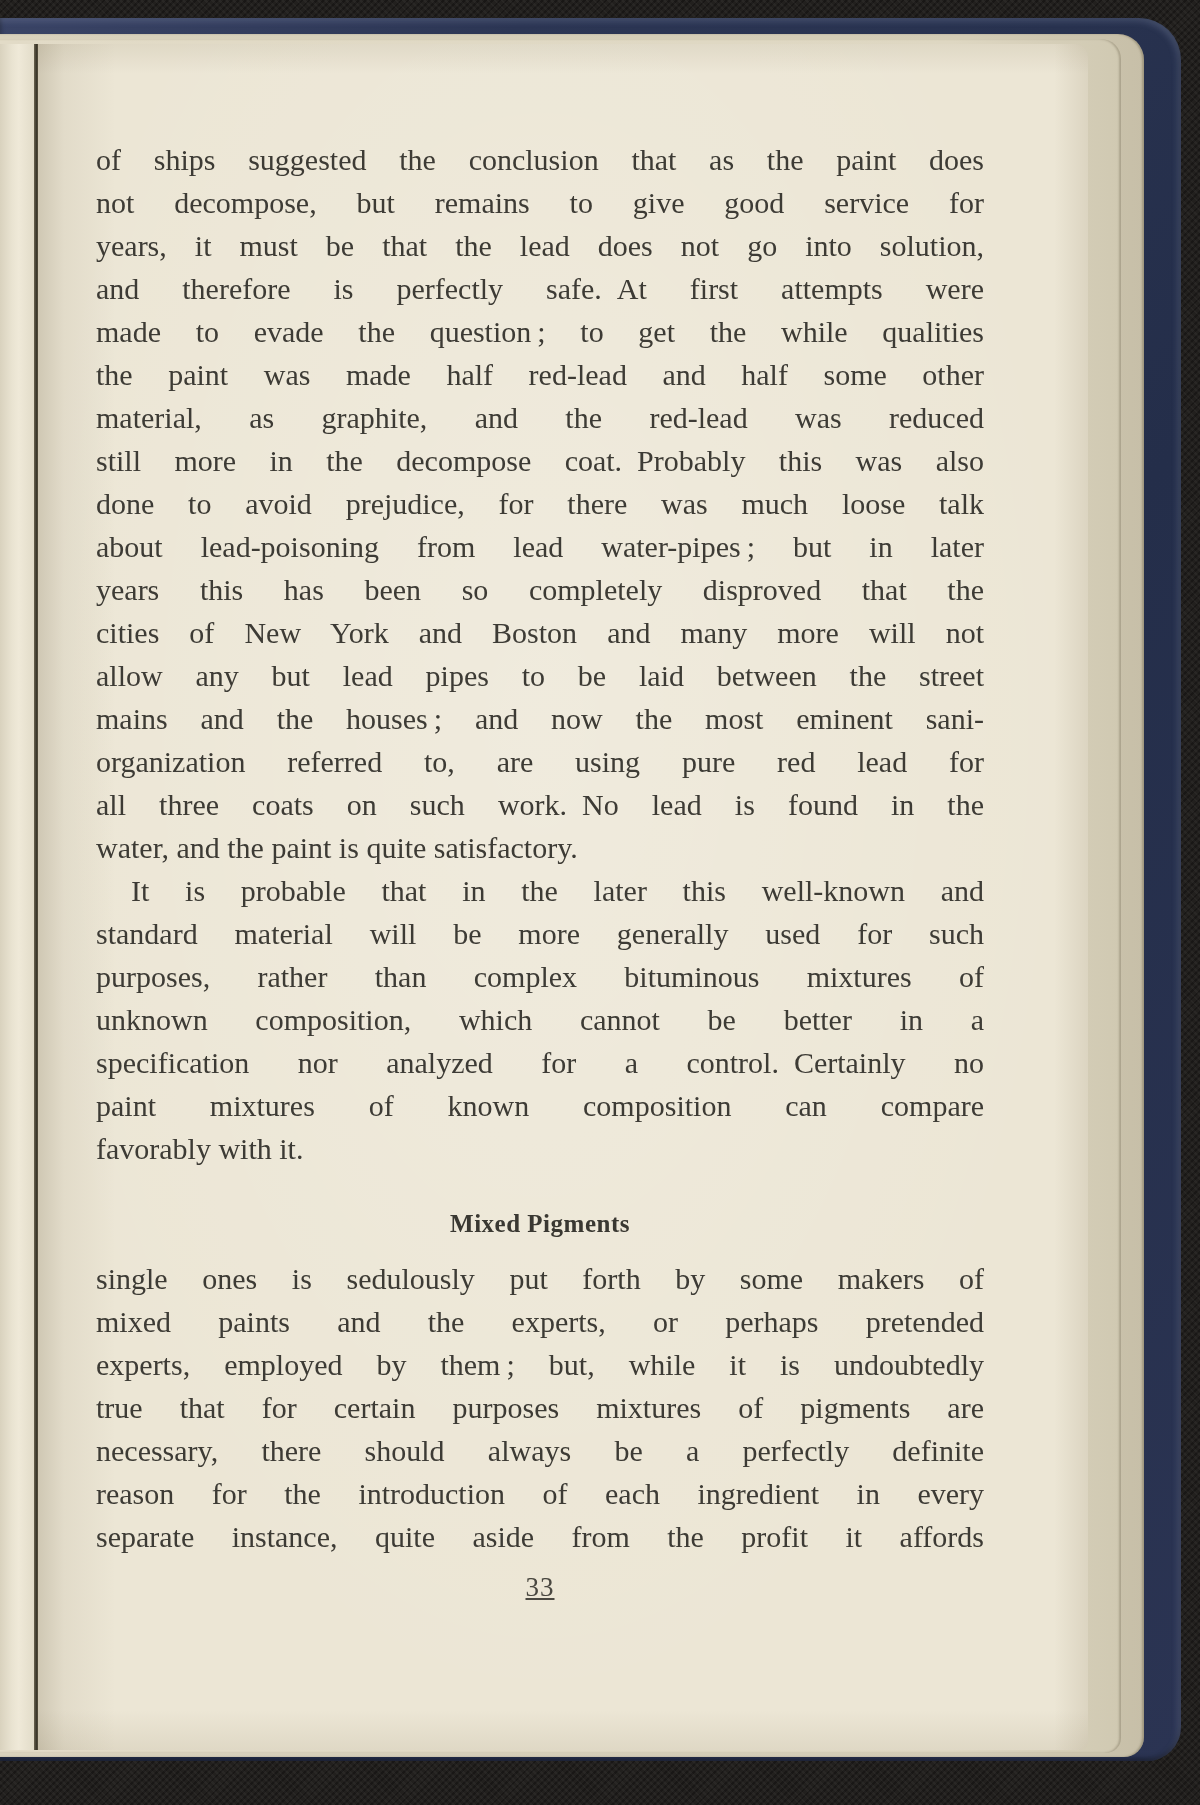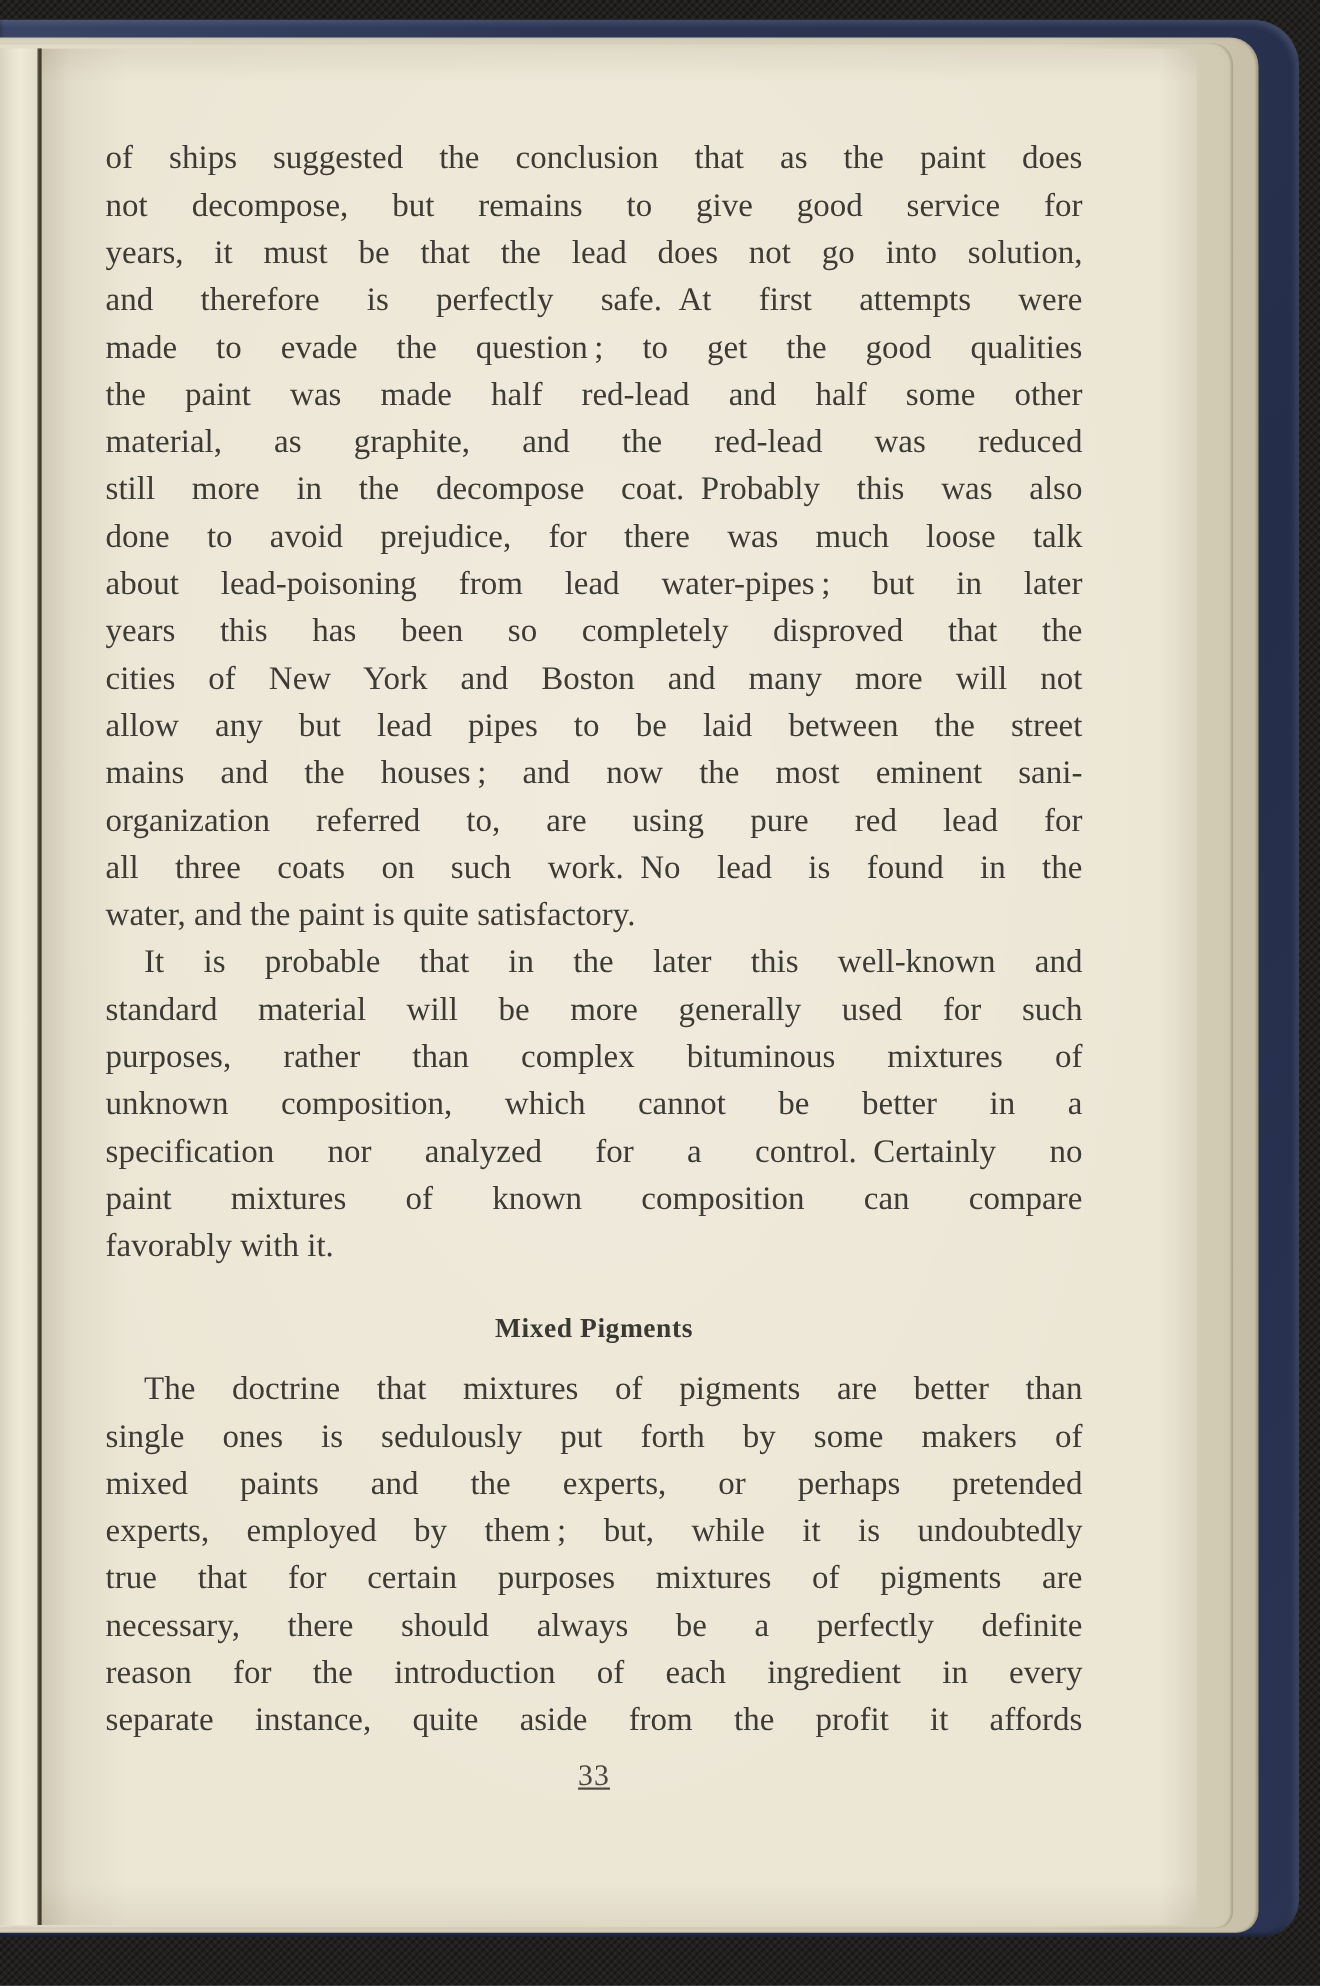--- a/index.html
+++ b/index.html
@@ -49,21 +49,21 @@
     background-image:
       linear-gradient(90deg, rgba(92,78,46,.20) 0px, rgba(92,78,46,.07) 26px, rgba(0,0,0,0) 78px),
       linear-gradient(270deg, rgba(120,105,70,.14) 0px, rgba(0,0,0,0) 34px),
       linear-gradient(0deg, rgba(110,95,60,.10) 0px, rgba(0,0,0,0) 40px),
       linear-gradient(180deg, rgba(110,95,60,.10) 0px, rgba(0,0,0,0) 30px),
       radial-gradient(ellipse at 48% 40%, rgba(255,255,255,.20), rgba(0,0,0,0) 70%);
     border-radius:0 12px 9px 0;
   }
   
   .text-flow{
-    position:absolute;left:96px;top:122px;width:888px;
+    position:absolute;left:96px;top:138px;width:888px;
     color:#3d3b35;
     font-size:30px;
   }
   .para{margin:0;padding:0;}
   .line{
     height:43px;line-height:43px;
     text-align:justify;text-align-last:justify;
     text-justify:inter-word;
     white-space:nowrap;
   }
@@ -98,21 +98,21 @@
   <div class="seam"></div>
   <div class="page"></div>
 
   <div class="text-flow">
 
     <div class="para">
         <div class="line">of ships suggested the conclusion that as the paint does</div>
         <div class="line">not decompose, but remains to give good service for</div>
         <div class="line">years, it must be that the lead does not go into solution,</div>
         <div class="line">and therefore is perfectly safe. At first attempts were</div>
-        <div class="line">made to evade the question ; to get the good qualities</div>
+        <div class="line">made to evade the question ; to get the while qualities</div>
         <div class="line">the paint was made half red-lead and half some other</div>
         <div class="line">material, as graphite, and the red-lead was reduced</div>
         <div class="line">still more in the decompose coat. Probably this was also</div>
         <div class="line">done to avoid prejudice, for there was much loose talk</div>
         <div class="line">about lead-poisoning from lead water-pipes ; but in later</div>
         <div class="line">years this has been so completely disproved that the</div>
         <div class="line">cities of New York and Boston and many more will not</div>
         <div class="line">allow any but lead pipes to be laid between the street</div>
         <div class="line">mains and the houses ; and now the most eminent sani-</div>
         <div class="line">organization referred to, are using pure red lead for</div>
@@ -123,21 +123,20 @@
         <div class="line indent">It is probable that in the later this well-known and</div>
         <div class="line">standard material will be more generally used for such</div>
         <div class="line">purposes, rather than complex bituminous mixtures of</div>
         <div class="line">unknown composition, which cannot be better in a</div>
         <div class="line">specification nor analyzed for a control. Certainly no</div>
         <div class="line">paint mixtures of known composition can compare</div>
         <div class="line lastline">favorably with it.</div>
       </div>
       <div class="heading">Mixed Pigments</div>
       <div class="para">
-        <div class="line indent">The doctrine that mixtures of pigments are better than</div>
         <div class="line">single ones is sedulously put forth by some makers of</div>
         <div class="line">mixed paints and the experts, or perhaps pretended</div>
         <div class="line">experts, employed by them ; but, while it is undoubtedly</div>
         <div class="line">true that for certain purposes mixtures of pigments are</div>
         <div class="line">necessary, there should always be a perfectly definite</div>
         <div class="line">reason for the introduction of each ingredient in every</div>
         <div class="line">separate instance, quite aside from the profit it affords</div>
       </div>
       <div class="page-number">33</div>
   </div>

